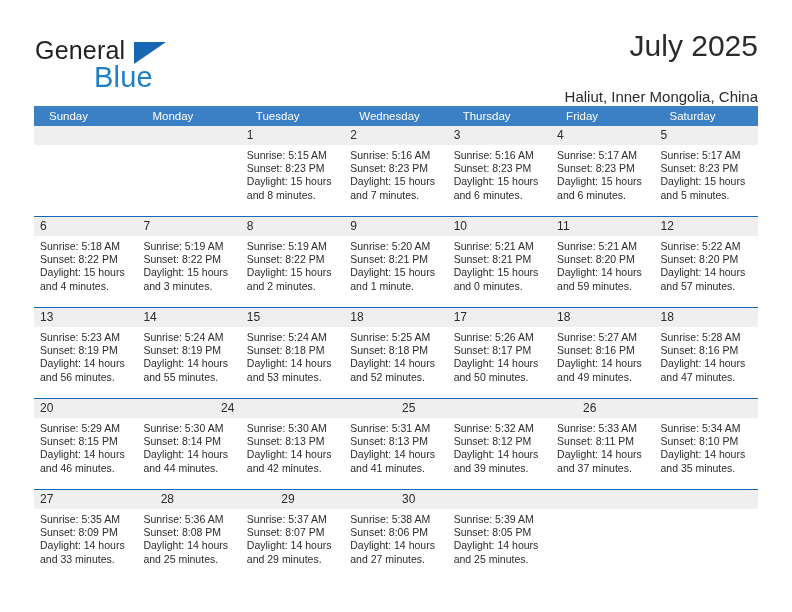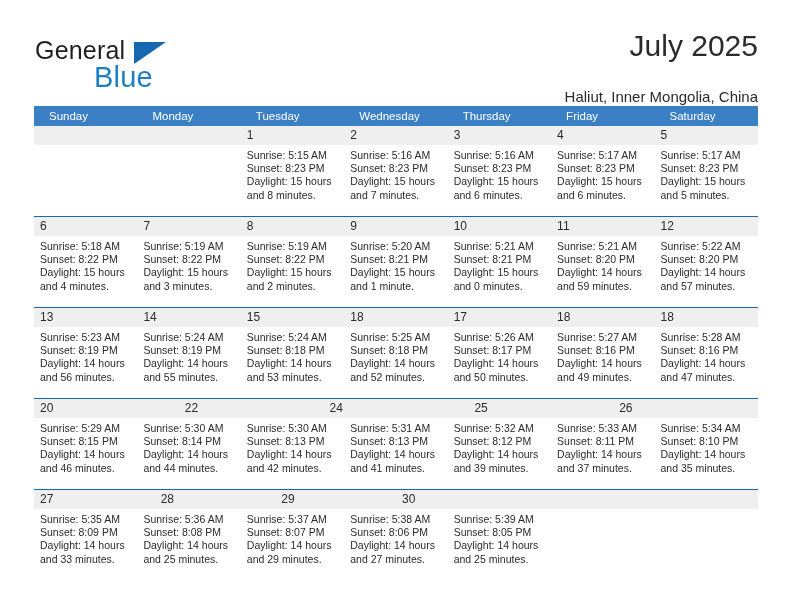--- a/index.html
+++ b/index.html
@@ -341,21 +341,20 @@
               <div class="line">Sunrise: 5:28 AM</div>
               <div class="line">Sunset: 8:16 PM</div>
               <div class="line">Daylight: 14 hours</div>
               <div class="line">and 47 minutes.</div>
             </div>
           </div>
         </div>
         <div class="week">
           <div class="numrow">
             <div class="numcell">20</div>
-            <div class="numcell">22</div>
             <div class="numcell">24</div>
             <div class="numcell">25</div>
             <div class="numcell">26</div>
           </div>
           <div class="inforow">
             <div class="infocell">
               <div class="line">Sunrise: 5:29 AM</div>
               <div class="line">Sunset: 8:15 PM</div>
               <div class="line">Daylight: 14 hours</div>
               <div class="line">and 46 minutes.</div>

